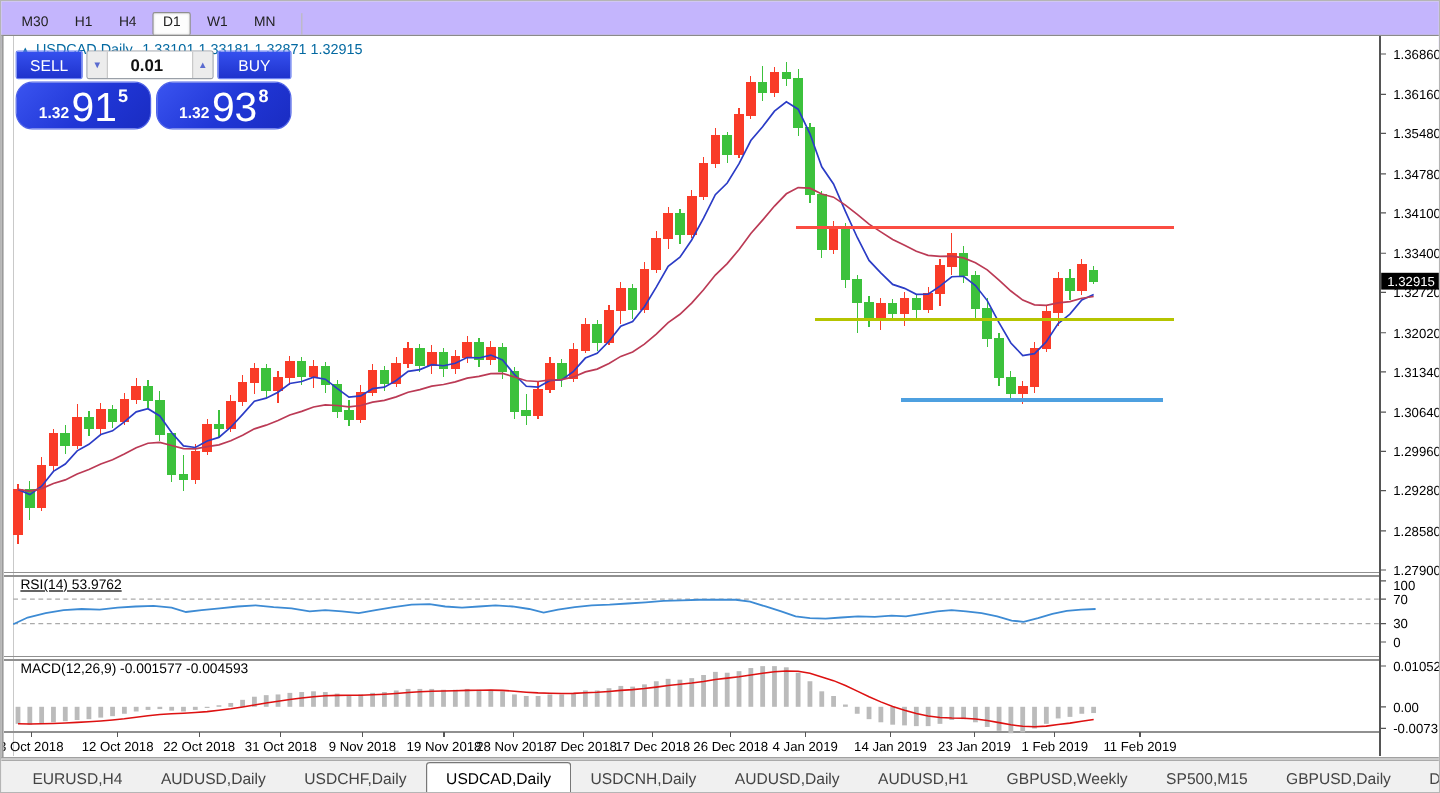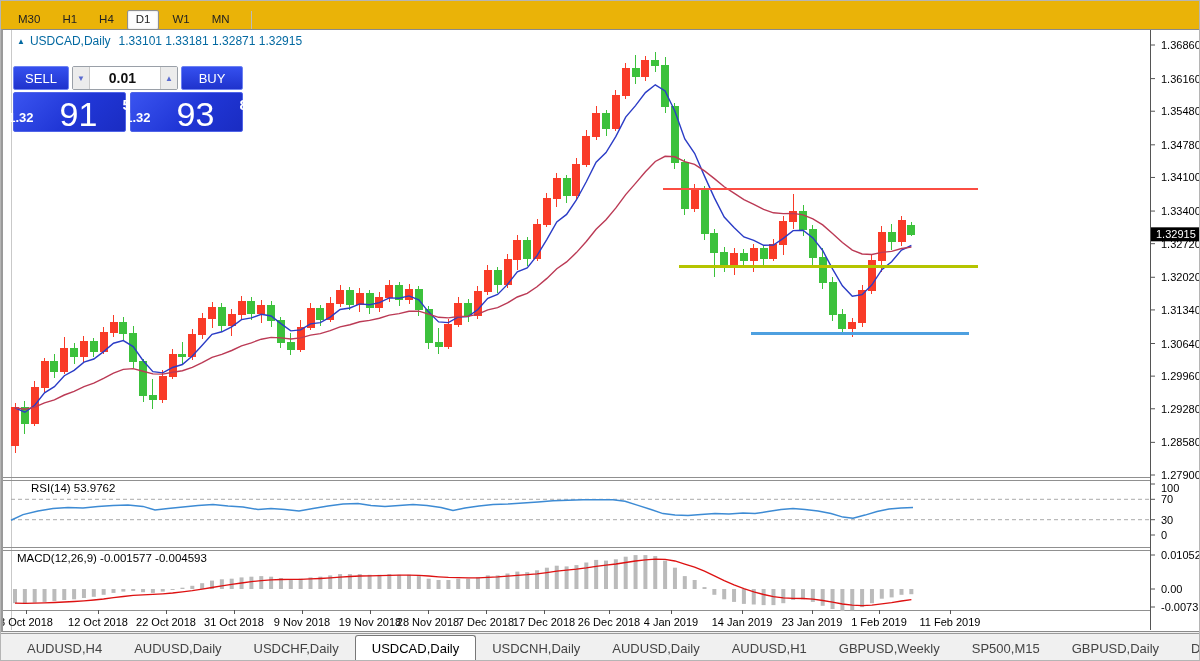--- a/index.html
+++ b/index.html
@@ -1,52 +1,52 @@
 <!DOCTYPE html>
 <html><head>
 <meta charset="utf-8">
 <style>
   html,body{margin:0;padding:0;background:#e8e8e8;}
   *{box-sizing:border-box;}
   .window{position:relative;width:1200px;height:661px;background:#f0f0f0;
     font-family:"Liberation Sans",sans-serif;overflow:hidden;border:1px solid #b5b5b5;}
   
-  .toolbar{position:absolute;left:0;top:0;width:1200px;height:39px;background:#eab308;
+  .toolbar{position:absolute;left:0;top:0;width:1200px;height:39px;background:#c4b5fd;
     border-bottom:1px solid #c9c9c9;display:flex;align-items:center;padding-left:6px;}
   .tf-btn{font-size:11.5px;color:#222;padding:3px 8px;margin:0 2px;border:1px solid transparent;
     border-radius:2px;cursor:default;line-height:1;}
   .tf-btn.active{background:#fdfdfd;border:1px solid #8f8f8f;box-shadow:inset 0 0 2px #cfcfcf;}
   .tb-sep{width:1px;height:18px;background:#bbb;margin-left:10px;}
   
   .chart-window{position:absolute;left:0;top:28px;width:1200px;height:603px;background:#fff;
     border:1px solid #8a8a8a;border-left:2px solid #9a9a9a;}
   .chart-svg{position:absolute;left:0;top:0;}
   .chart-title{position:absolute;left:14px;top:4px;font-size:12px;color:#0369a1;white-space:nowrap;}
   .chart-title .tri{font-size:8px;vertical-align:1px;margin-right:5px;}
   .chart-title .sym{margin-right:8px;}
   .pane-label{position:absolute;font-size:11.5px;color:#000;white-space:nowrap;}
   
-  .trade-panel{position:absolute;left:10px;top:36px;width:230px;}
+  .trade-panel{position:absolute;left:10px;top:12px;width:230px;}
   .tp-row{display:flex;height:24px;}
   .tp-btn{height:24px;color:#fff;font-size:13px;display:flex;align-items:center;justify-content:center;
     background:linear-gradient(#3550ef,#1f33cd);border:1px solid #6d82f2;border-radius:2px;cursor:pointer;}
   .tp-sell{width:56px;}
   .tp-buy{width:62px;}
   .tp-spin{flex:1;margin:0 3px;display:flex;background:#fff;border:1px solid #9aa0a8;border-radius:2px;overflow:hidden;}
   .tp-step{width:17px;background:#ececec;border:0;display:flex;align-items:center;justify-content:center;
     font-size:8px;color:#5a6bcf;cursor:pointer;}
   .tp-step.dn{border-right:1px solid #c9c9c9;}
   .tp-step.up{border-left:1px solid #c9c9c9;}
   .tp-vol{flex:1;display:flex;align-items:center;justify-content:flex-end;padding-right:24px;
     font-size:14px;font-weight:bold;color:#111;background:#fff;}
   .tp-prices{display:flex;margin-top:2px;}
   .tp-quote{width:113px;height:40px;position:relative;color:#fff;
     background:linear-gradient(135deg,#3a54f0 0%,#2036d6 55%,#1a2cc2 100%);
-    border:1px solid #5064e8;border-radius:2px;display:flex;align-items:flex-end;justify-content:center;
-    padding-bottom:2px;cursor:pointer;gap:24px;}
+    border:1px solid #5064e8;border-radius:14px;display:flex;align-items:flex-end;justify-content:center;
+    padding-bottom:2px;cursor:pointer;}
   .tp-quote.bid{margin-right:4px;}
   .tp-quote .small{font-size:13px;font-weight:bold;margin:0 2px 4px 0;}
   .tp-quote .big{font-size:34px;line-height:30px;font-weight:400;}
   .tp-quote .sup{font-size:15px;font-weight:bold;margin:0 0 16px 1px;}
   
   .tabbar{position:absolute;left:0;top:632px;width:1200px;height:29px;background:#f0f0f0;
     border-top:1px solid #9a9a9a;display:flex;align-items:stretch;padding-left:10px;}
   .tab{font-size:13px;color:#444;display:flex;align-items:center;padding:0 16px;cursor:pointer;white-space:nowrap;}
   .tab.active{background:#fff;border:1px solid #777;border-bottom:1px solid #fff;color:#000;
     margin-top:1px;border-radius:3px 3px 0 0;}
@@ -449,21 +449,21 @@
           <text x="876" y="596" text-anchor="middle">1 Feb 2019</text>
           <line x1="947" y1="580" x2="947" y2="584" stroke="#555" shape-rendering="crispEdges"></line>
           <text x="947" y="596" text-anchor="middle">11 Feb 2019</text>
         </g>
       </svg>
 
     <div class="chart-title">
       <span class="tri">▲</span><span class="sym">USDCAD,Daily</span><span>1.33101 1.33181 1.32871 1.32915</span>
     </div>
 
-    <div class="pane-label" style="left:28px;top:452px;">RSI(14) 53.9762</div>
+    <div class="pane-label" style="left:14px;top:452px;text-decoration:underline;">RSI(14) 53.9762</div>
     <div class="pane-label" style="left:14px;top:522px;">MACD(12,26,9) -0.001577 -0.004593</div>
 
     <div class="trade-panel">
       <div class="tp-row">
         <div class="tp-btn tp-sell">SELL</div>
         <div class="tp-spin">
           <div class="tp-step dn">▼</div>
           <div class="tp-vol">0.01</div>
           <div class="tp-step up">▲</div>
         </div>
@@ -478,21 +478,21 @@
         <div class="tp-quote ask">
           <span class="small">1.32</span>
             <span class="big">93</span>
             <span class="sup">8</span>
         </div>
       </div>
     </div>
   </div>
 
   <div class="tabbar" id="tabbar">
-      <div class="tab">AUDUSD,H4</div>
+      <div class="tab">EURUSD,H4</div>
       <div class="tab-sep"></div>
       <div class="tab">AUDUSD,Daily</div>
       <div class="tab-sep"></div>
       <div class="tab">USDCHF,Daily</div>
       <div class="tab active">USDCAD,Daily</div>
       <div class="tab">USDCNH,Daily</div>
       <div class="tab-sep"></div>
       <div class="tab">AUDUSD,Daily</div>
       <div class="tab-sep"></div>
       <div class="tab">AUDUSD,H1</div>

